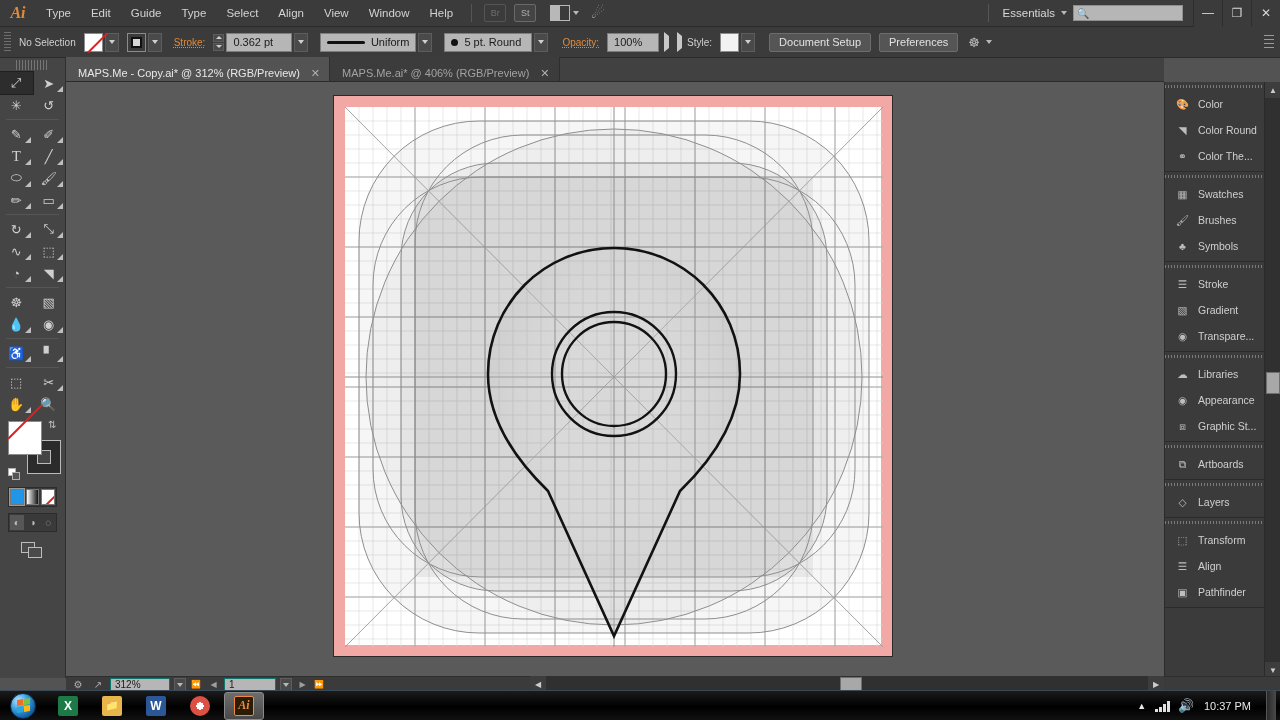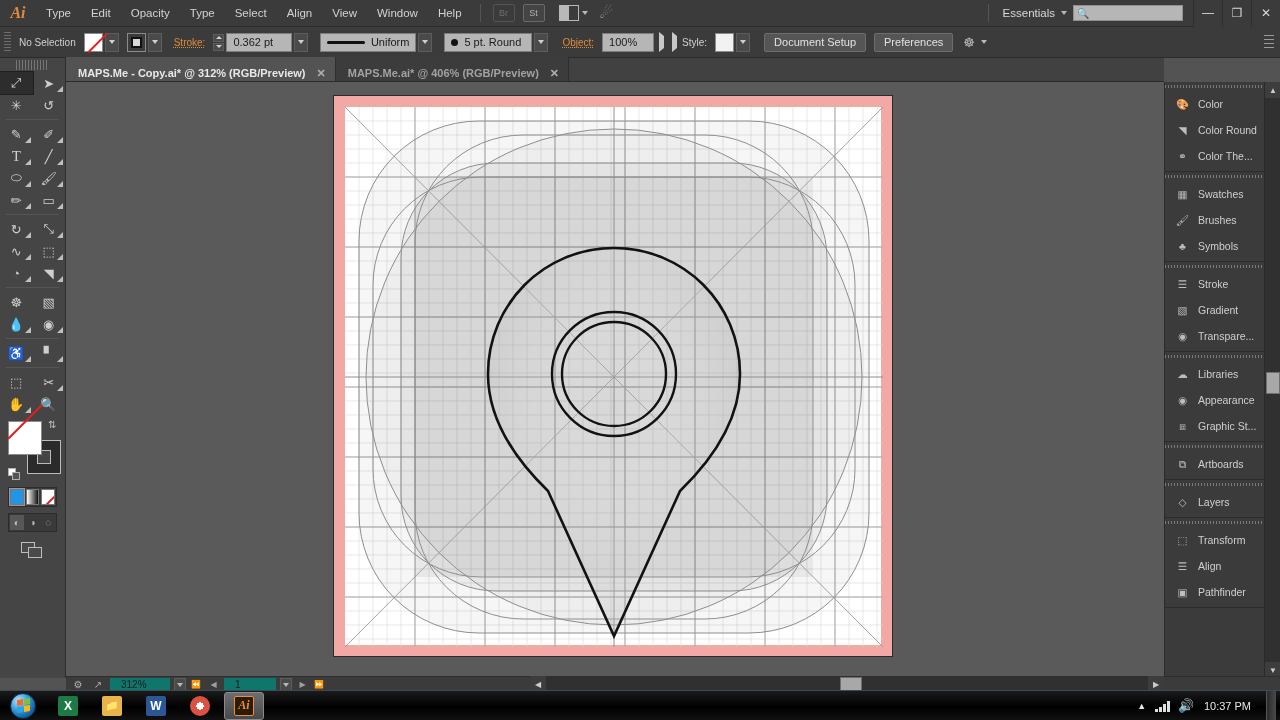--- a/index.html
+++ b/index.html
@@ -93,21 +93,21 @@
   .style-sw{width:19px;height:19px;background:#f2f2f2;border:1px solid #8b8b8b;}
   .tri-r{width:0;height:0;border-top:4px solid transparent;border-bottom:4px solid transparent;border-left:5px solid #c8c8c8;}
   .cb-right{margin-left:auto;display:flex;align-items:center;padding-right:6px;}
   .cb-menu{width:10px;height:14px;background:
      repeating-linear-gradient(to bottom,#9a9a9a 0 1.5px,transparent 1.5px 4px);}
 
   
   .tabbar{position:absolute;left:66px;top:58px;width:1098px;height:24px;background:#414141;
     display:flex;align-items:flex-end;border-bottom:1px solid #2b2b2b;}
   .tab{height:24px;display:flex;align-items:center;padding:8px 9px 0 12px;gap:11px;
-    font-size:11px;border-right:1px solid #2e2e2e;white-space:nowrap;font-weight:bold;}
+    font-size:11px;border-right:1px solid #2e2e2e;white-space:nowrap;}
   .tab.active{background:#535353;color:#e8e8e8;}
   .tab.inactive{background:#3c3c3c;color:#a2a2a2;}
   .tab .x{font-size:11px;color:#b0b0b0;}
 
   
   .toolbar{position:absolute;left:0;top:58px;width:66px;height:620px;background:#454545;
     border-right:1px solid #2e2e2e;}
   .tb-grip{height:10px;background:repeating-linear-gradient(to right,#767676 0 1px,transparent 1px 3px);
     background-size:auto;background-position:center;background-repeat:repeat-x;margin:2px 16px 2px;}
   .tb-grid{display:grid;grid-template-columns:1fr 1fr;}
@@ -164,21 +164,21 @@
   .dock{position:absolute;right:16px;top:82px;width:100px;height:596px;background:#3b3b3b;
     border-left:1px solid #2b2b2b;overflow:hidden;}
   .dgrip{height:9px;background:repeating-linear-gradient(to right,#7a7a7a 0 1px,transparent 1px 3px);
     background-repeat:repeat-x;background-position:center;background-size:auto 3px;}
   .dgrp{border-bottom:1px solid #2b2b2b;padding-bottom:2px;}
   .drow{height:26px;display:flex;align-items:center;gap:7px;padding-left:9px;font-size:10.5px;color:#cfcfcf;}
   .dico{width:17px;height:17px;display:flex;align-items:center;justify-content:center;color:#bdbdbd;}
   .status-row{position:absolute;left:66px;top:676px;width:1214px;height:16px;background:#3b3b3b;
     display:flex;align-items:center;gap:4px;padding-left:4px;border-top:1px solid #2e2e2e;}
   .sb-ico{width:16px;height:14px;display:flex;align-items:center;justify-content:center;color:#b0b0b0;font-size:10px;}
-  .sb-field{height:14px;background:#b6b6b6;border:7px solid #0f766e;color:#1a1a1a;font-size:10px;
+  .sb-field{height:14px;background:#b6b6b6;border:1px solid #0f766e;color:#1a1a1a;font-size:10px;
     display:flex;align-items:center;padding:0 4px;}
   .sb-dd{width:12px;height:14px;background:#4a4a4a;border:1px solid #5d5d5d;display:flex;align-items:center;justify-content:center;}
   .sb-nav{width:13px;height:14px;display:flex;align-items:center;justify-content:center;color:#9e9e9e;font-size:8px;}
   .sb-status{flex:1;text-align:center;font-size:10.5px;color:#d6d6d6;}
   .hsb{position:absolute;left:530px;top:676px;width:634px;height:16px;}
   .hsb .htrack{position:absolute;left:16px;right:16px;top:0;height:16px;background:#303030;}
   .hsb .hthumb{position:absolute;left:310px;top:1px;width:22px;height:14px;background:#a8a8a8;border:1px solid #6e6e6e;}
   .hsb .harw{position:absolute;top:0;width:16px;height:16px;background:#3d3d3d;color:#ccc;
     font-size:8px;display:flex;align-items:center;justify-content:center;}
 
@@ -207,21 +207,21 @@
 </style>
 </head>
 <body>
 
 <div class="app">
 
   <div class="menubar">
     <div class="ai-logo">Ai</div>
     <div class="menu-item">Type</div>
     <div class="menu-item">Edit</div>
-    <div class="menu-item">Opacity</div>
+    <div class="menu-item">Guide</div>
     <div class="menu-item">Type</div>
     <div class="menu-item">Select</div>
     <div class="menu-item">Align</div>
     <div class="menu-item">View</div>
     <div class="menu-item">Window</div>
     <div class="menu-item">Help</div>
     <div class="mb-sep"></div>
     <div class="icon-btn dim">Br</div>
     <div class="icon-btn">St</div>
     <div class="arrange-btn">
@@ -286,21 +286,21 @@
       </div>
 
     <div class="combo" style="width:88px;margin-left:12px">
       <span class="brush-dot"></span>
       <span>5 pt. Round</span>
     </div>
     <div class="dd-btn">
         <span class="caret"></span>
       </div>
 
-    <div class="cb-label orange" style="margin-left:12px">Object:</div>
+    <div class="cb-label orange" style="margin-left:12px">Opacity:</div>
     <div class="field" style="width:52px">100%</div>
     <div style="padding:0 5px"><span class="tri-r"></span></div>
     <div style="padding:0 3px"><span class="tri-r"></span></div>
     <div class="cb-label">Style:</div>
     <div class="style-sw"></div>
     <div class="dd-btn">
         <span class="caret"></span>
       </div>
 
     <div class="cb-btn" style="margin-left:14px">Document Setup</div>

